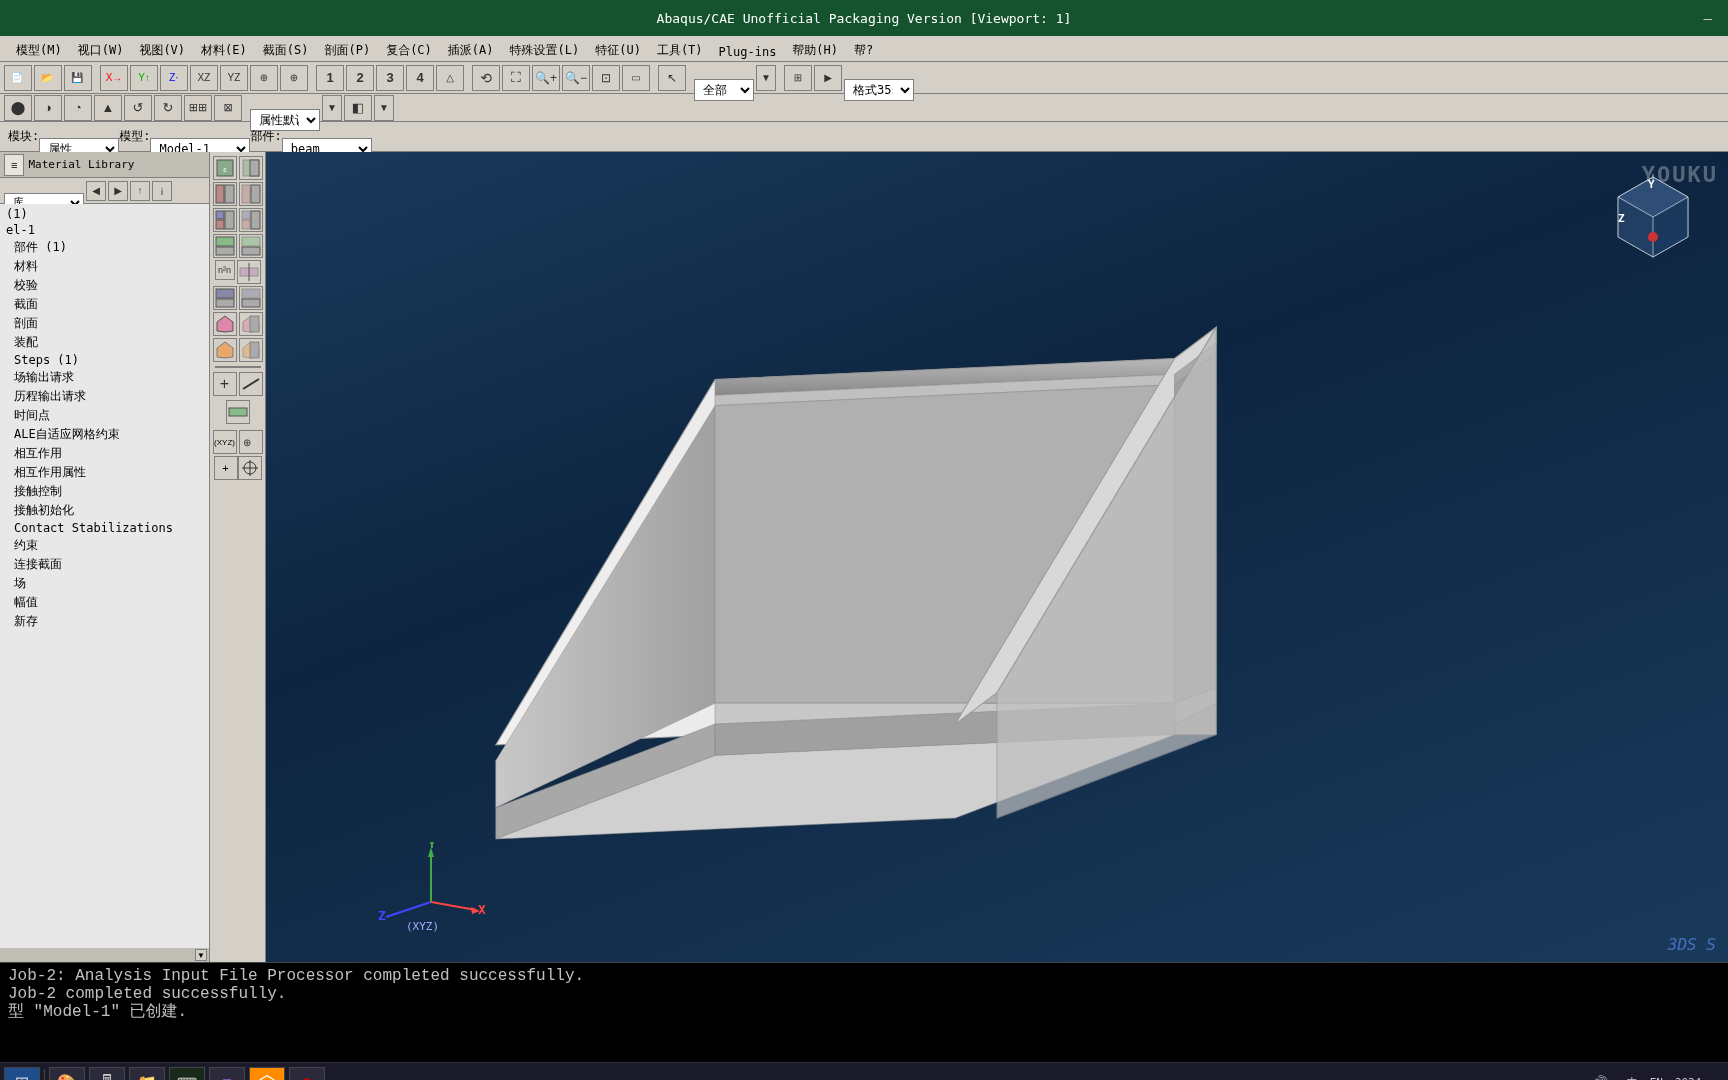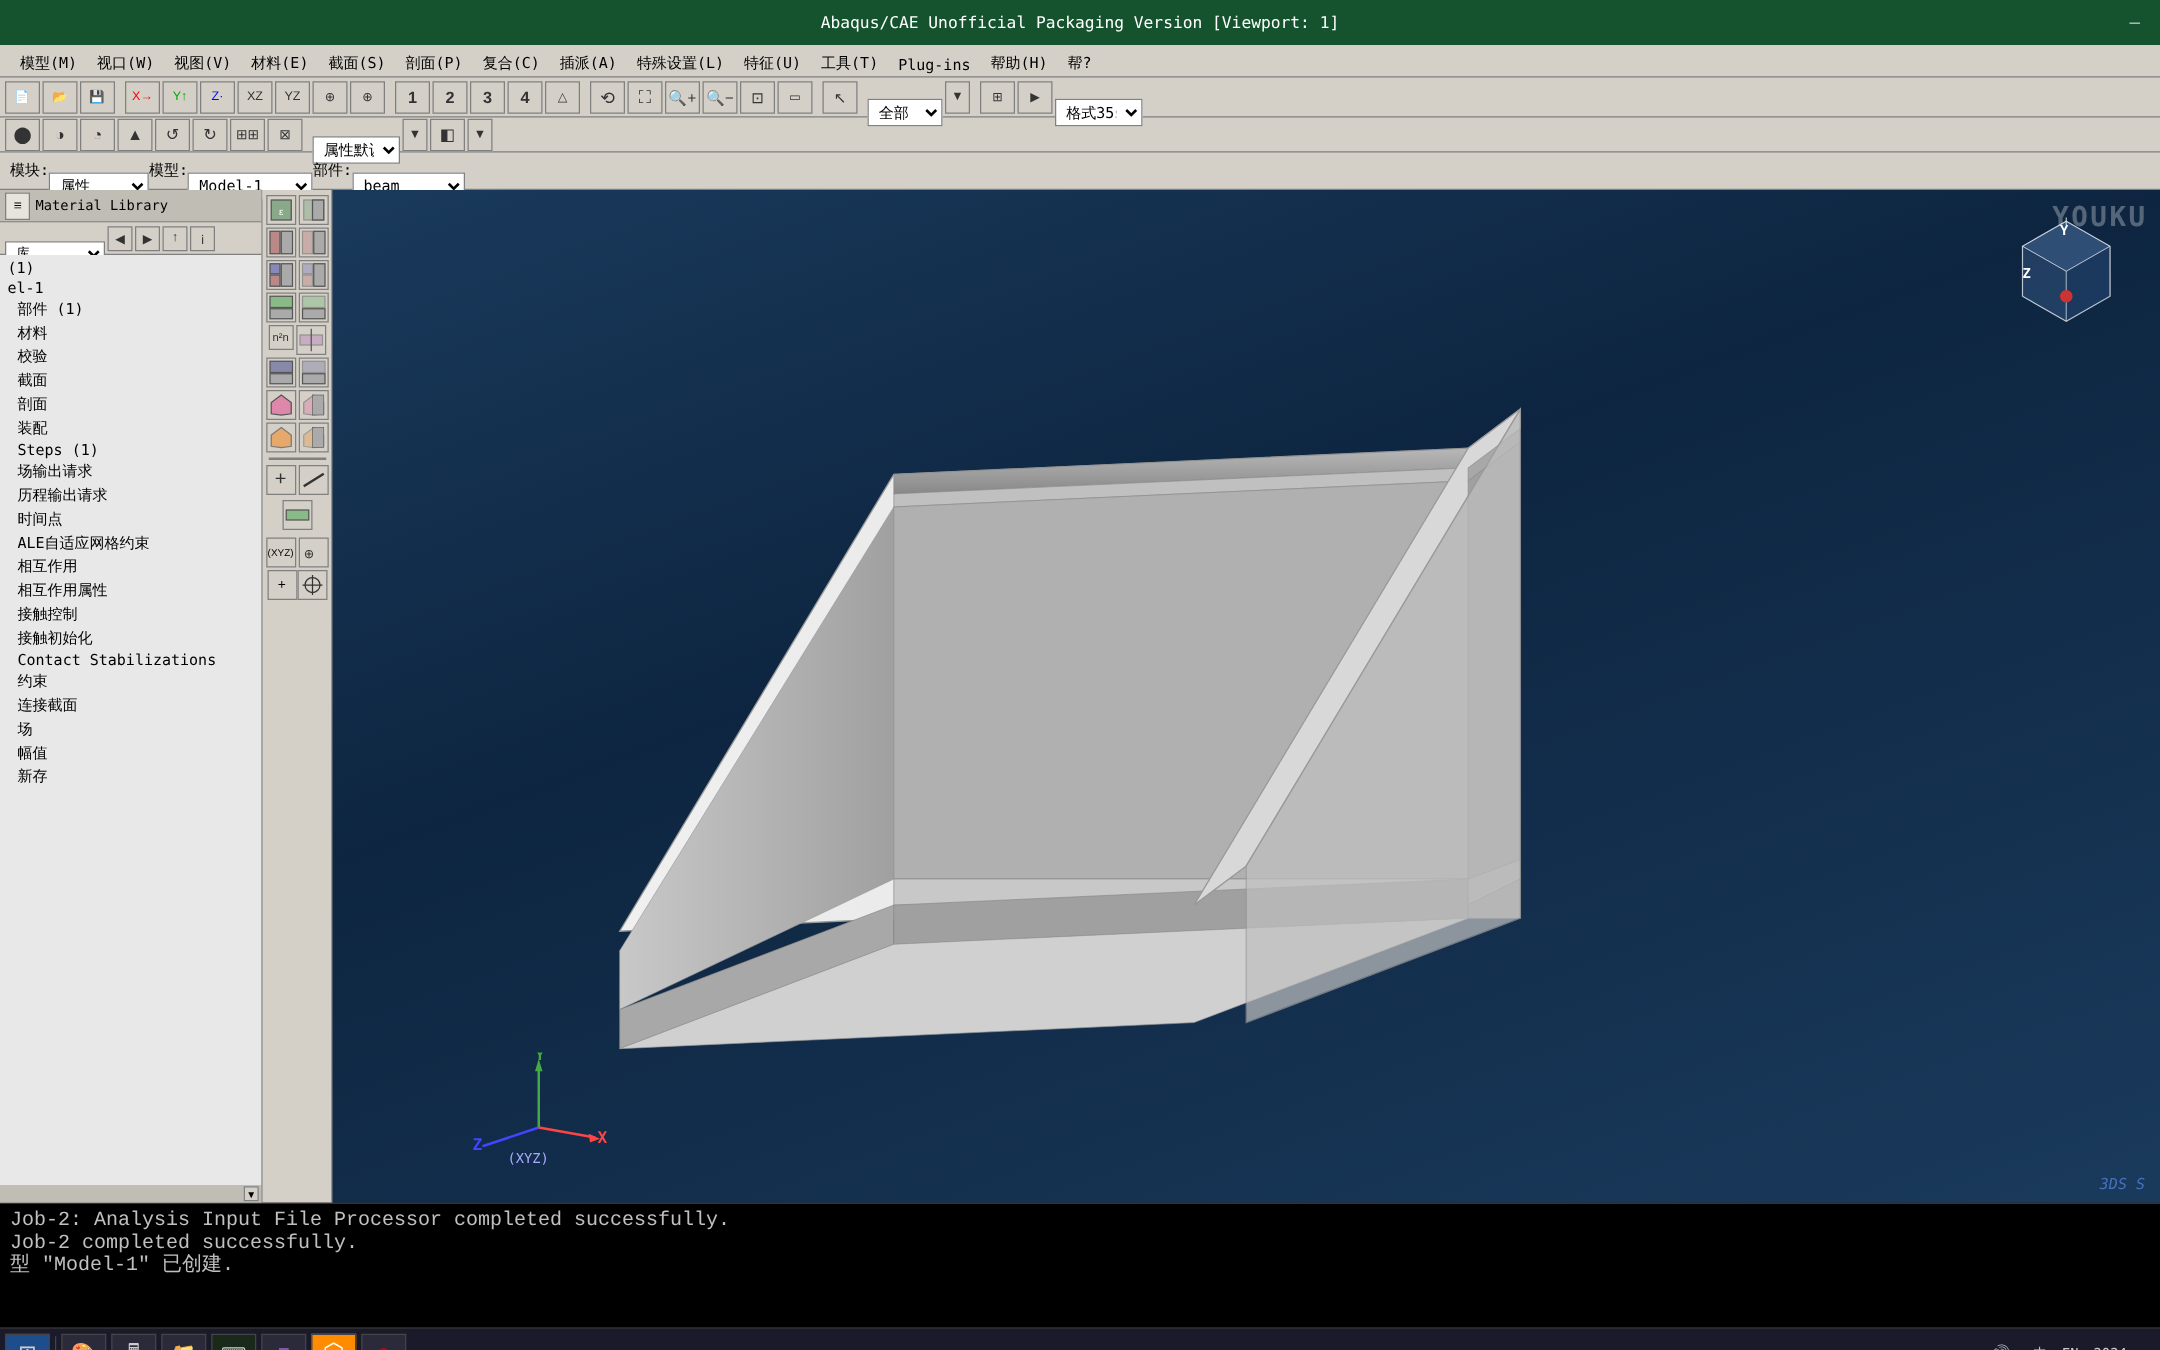--- a/index.html
+++ b/index.html
@@ -165,21 +165,21 @@
 
     
     #watermark {
       position: absolute; top: 10px; right: 10px;
       color: rgba(255,255,255,0.3); font-size: 22px; font-weight: bold; letter-spacing: 2px;
     }
 
     
     #logo-3ds {
       position: absolute; bottom: 8px; right: 12px;
-      color: rgba(100,150,255,0.6); font-size: 12px; font-style: italic;
+      color: rgba(100,150,255,0.6); font-size: 16px; font-style: italic;
     }
   </style>
 </head>
 <body>
 
 <div id="title-bar">
   <span>Abaqus/CAE Unofficial Packaging Version [Viewport: 1]</span>
   <div class="close-btn">—</div>
 </div>
 

